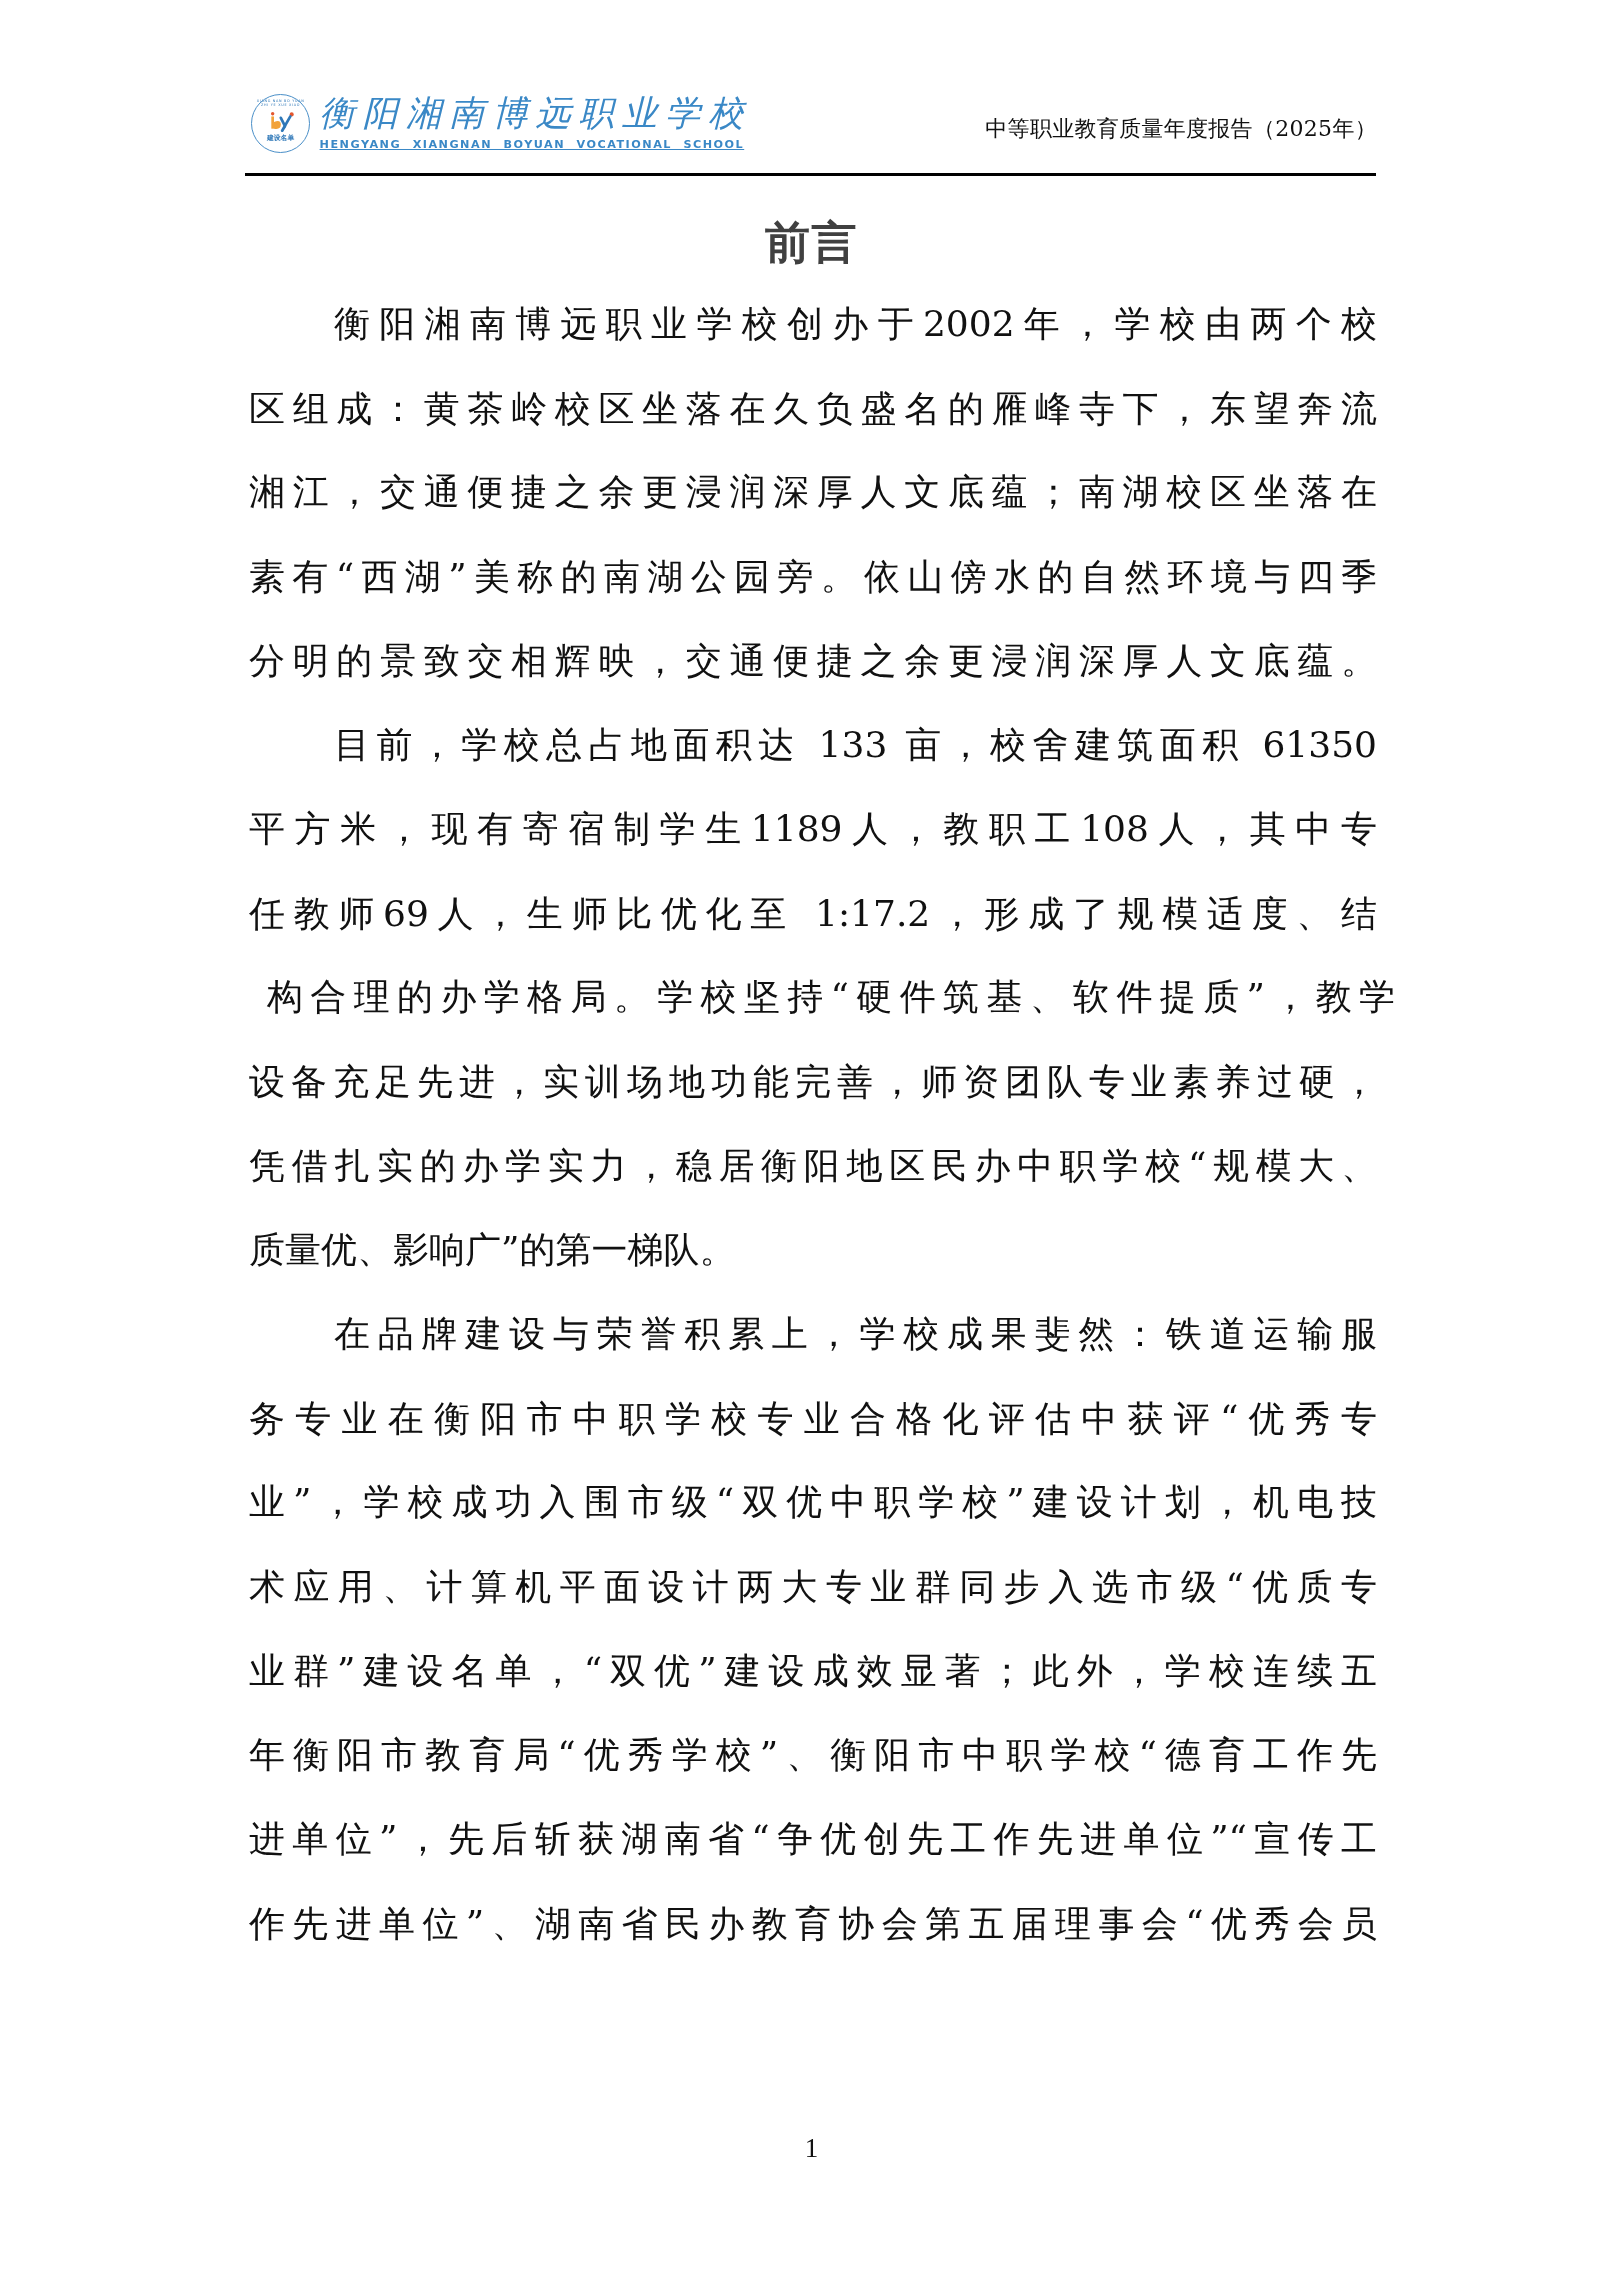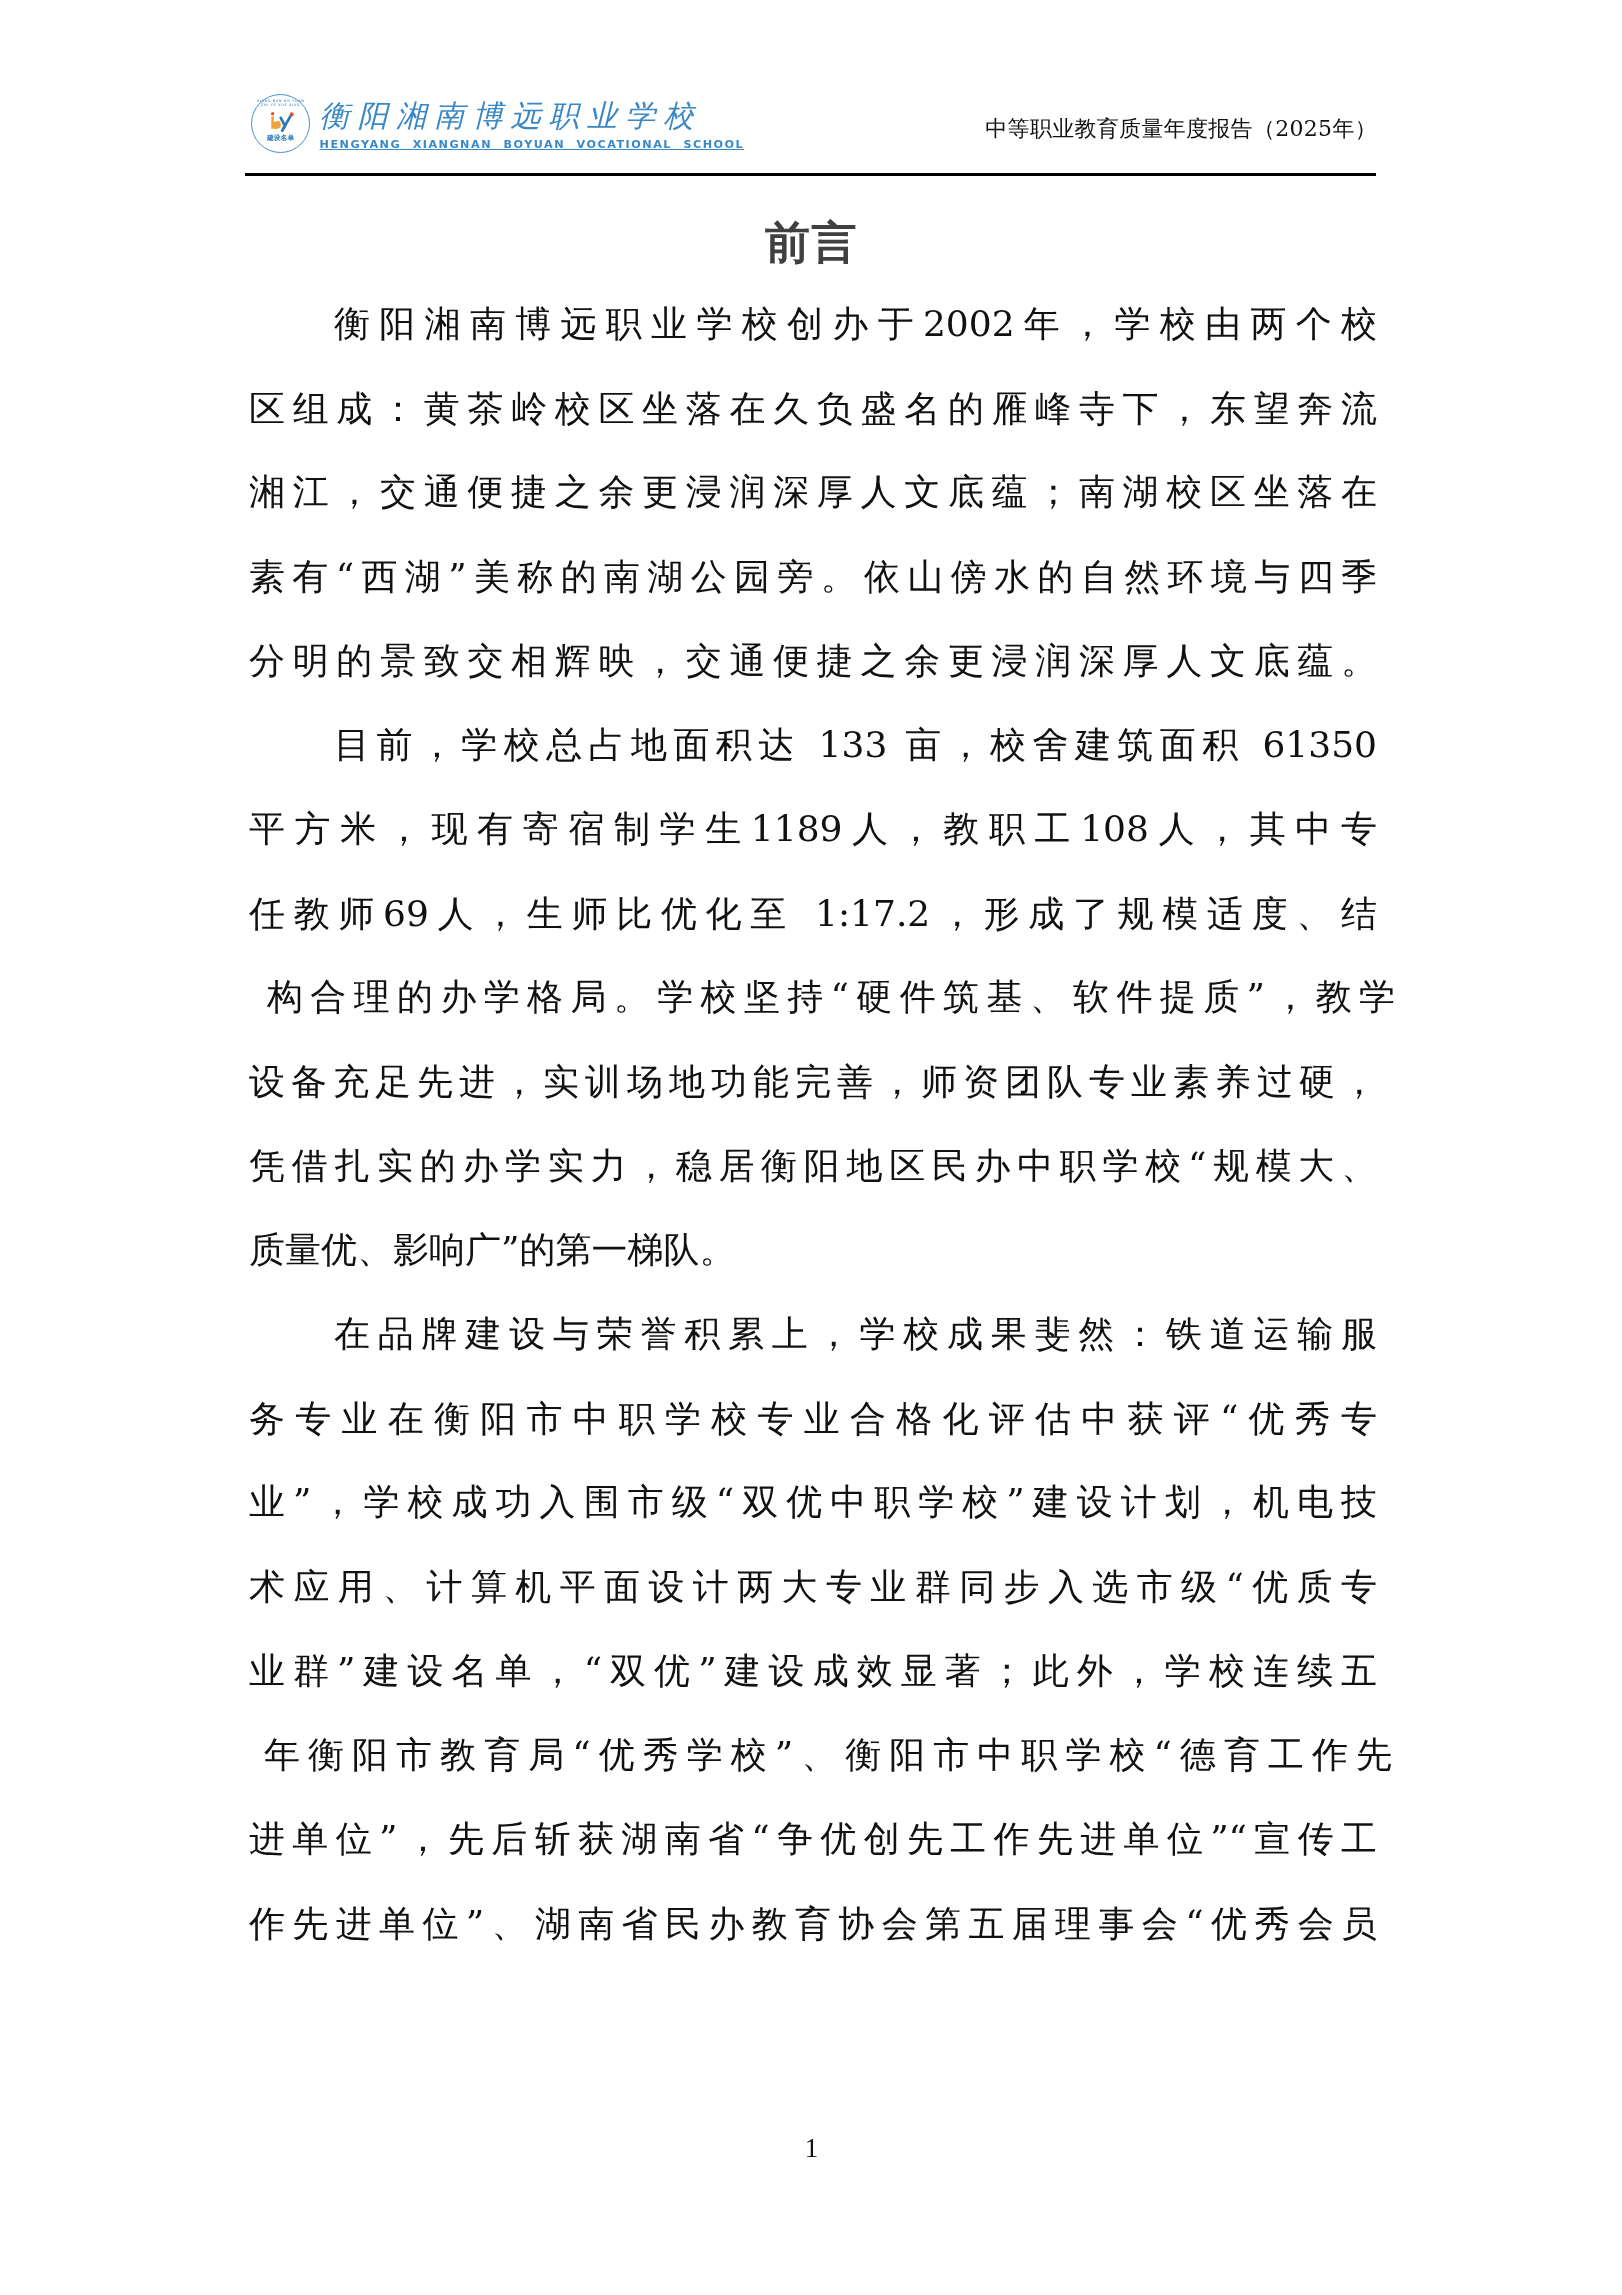--- a/index.html
+++ b/index.html
@@ -11,21 +11,21 @@
   .header { position: absolute; left: 247px; top: 94px; width: 1130px; height: 80px; }
   .logo { position: absolute; left: 4.1px; top: 0; display: flex; align-items: center; }
   .logo-badge { width: 59px; height: 59px; border-radius: 50%; border: 1.4px solid #4a8fc8;
                 position: relative; background: #fff; box-sizing: border-box; }
   .logo-badge .ring-text { position: absolute; left: 0; top: 4.1px; width: 100%; text-align: center;
                 font-family: "DejaVu Sans", sans-serif; font-size: 4.8px; color: #2f78b8; letter-spacing: 0.7px; }
   .logo-badge .mark { position: absolute; left: 15px; top: 16.4px; width: 29px; height: 20.4px; }
   .logo-badge .badge-cn { position: absolute; left: 0; top: 38px; width: 100%; text-align: center;
                 font-family: "DejaVu Sans", sans-serif; font-size: 6.8px; font-weight: bold; color: #2f78b8; }
   .logo-text { margin-left: 9.5px; display: flex; flex-direction: column; }
-  .logo-cn { font-family: Liberation Serif, serif; font-size: 30px; color: #3a88c6; letter-spacing: 8.2px;
+  .logo-cn { font-family: Liberation Mono, monospace; font-size: 35px; color: #3a88c6; letter-spacing: 8.2px;
              font-style: italic; line-height: 40px; }
   .logo-en { font-family: "DejaVu Sans", sans-serif; font-size: 11.2px; font-weight: bold; color: #3a88c6;
              letter-spacing: 1.5px; word-spacing: 6.1px; margin-top: 1.4px; text-decoration: underline; }
   .report-title { position: absolute; right: 0; top: 20.4px; font-family: "DejaVu Serif", serif;
                   font-size: 22px; color: #111; letter-spacing: 0.3px; }
   .header-rule { position: absolute; left: 245px; top: 173px; width: 1131px; height: 2.7px; background: #000; }
 
   
   .doc-title { position: absolute; left: 0; top: 213px; width: 1623px; text-align: center;
                font-family: "DejaVu Sans", sans-serif; font-weight: bold; font-size: 45px; color: #404040;
@@ -86,20 +86,20 @@
     <div class="line" style="top:673px;margin-left:18px;">构合理的办学格局。学校坚持“硬件筑基、软件提质”，教学</div>
     <div class="line" style="top:758px;">设备充足先进，实训场地功能完善，师资团队专业素养过硬，</div>
     <div class="line" style="top:842px;">凭借扎实的办学实力，稳居衡阳地区民办中职学校“规模大、</div>
     <div class="line last" style="top:926px;">质量优、影响广”的第一梯队。</div>
 
     <div class="line indent" style="top:1010px;">在品牌建设与荣誉积累上，学校成果斐然：铁道运输服</div>
     <div class="line" style="top:1095px;">务专业在衡阳市中职学校专业合格化评估中获评“优秀专</div>
     <div class="line" style="top:1178px;">业”，学校成功入围市级“双优中职学校”建设计划，机电技</div>
     <div class="line" style="top:1263px;">术应用、计算机平面设计两大专业群同步入选市级“优质专</div>
     <div class="line" style="top:1347px;">业群”建设名单，“双优”建设成效显著；此外，学校连续五</div>
-    <div class="line" style="top:1431px;margin-left:15px;">年衡阳市教育局“优秀学校”、衡阳市中职学校“德育工作先</div>
+    <div class="line" style="top:1431px;">年衡阳市教育局“优秀学校”、衡阳市中职学校“德育工作先</div>
     <div class="line" style="top:1515px;">进单位”，先后斩获湖南省“争优创先工作先进单位”“宣传工</div>
     <div class="line" style="top:1600px;">作先进单位”、湖南省民办教育协会第五届理事会“优秀会员</div>
   </div>
 
   <div class="page-number">1</div>
 </div>
 
 
 </body></html>

